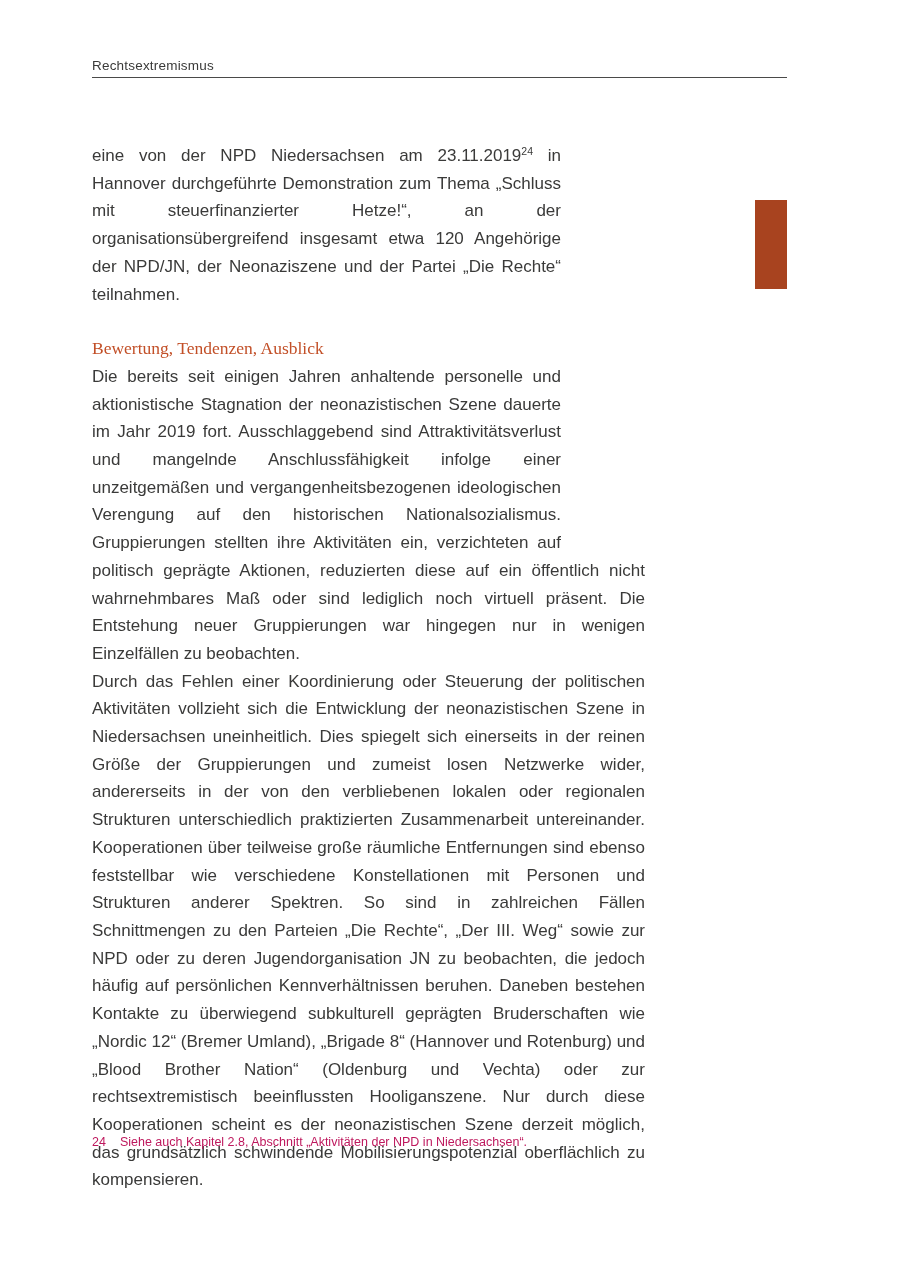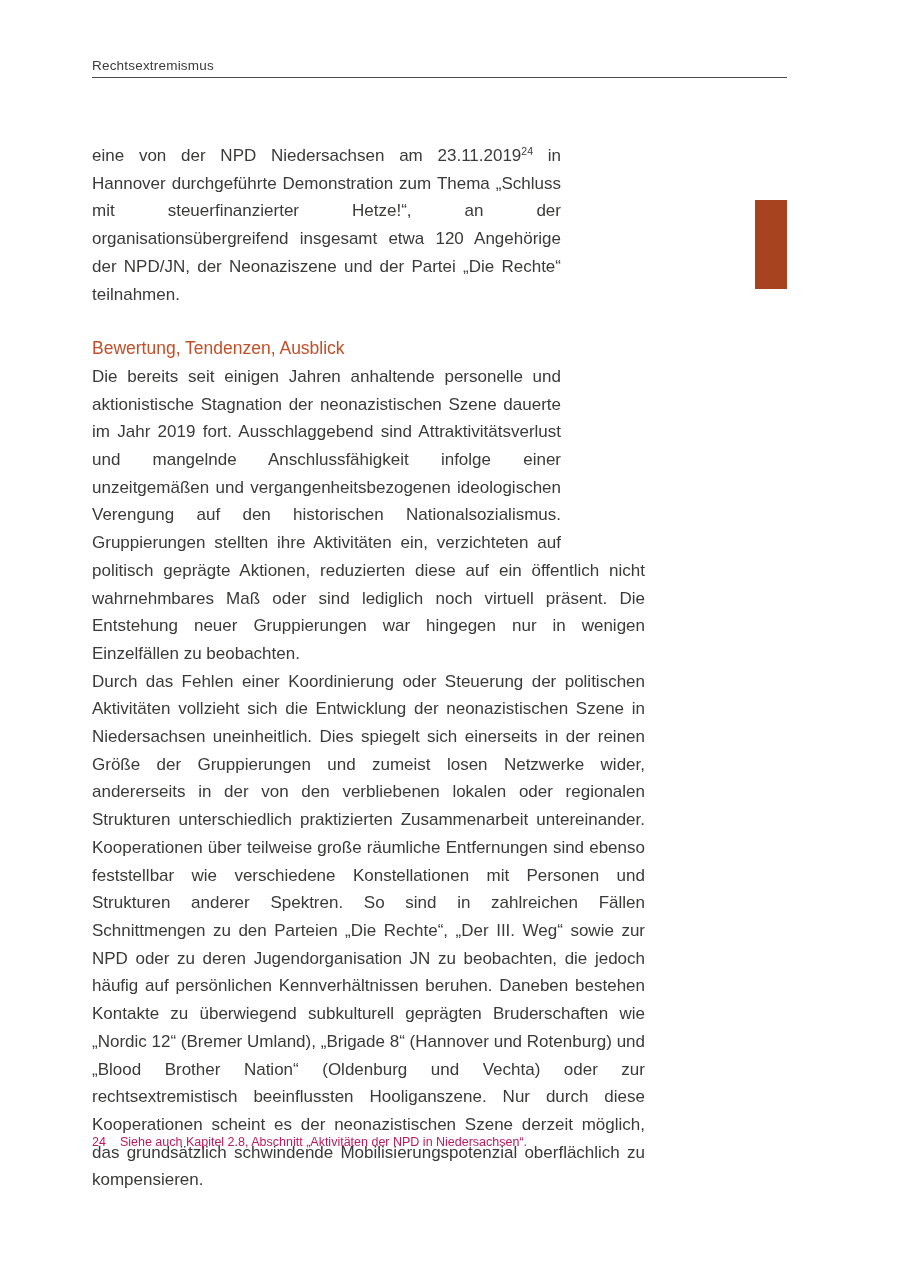--- a/index.html
+++ b/index.html
@@ -30,20 +30,21 @@
     hyphens:auto;-webkit-hyphens:auto;
     color:#3a3a39;
   }
   .margin-spacer{float:right;width:84px;height:390px;}
   .para{margin:0;}
   .section-heading{
     margin:27px 0 0 0;
     font-size:17.5px;font-weight:400;
     color:#c24f27;line-height:27.7px;
     text-align:left;
+    font-family:Liberation Serif, serif;
   }
   sup.fn-ref{
     font-size:10.5px;line-height:0;
     vertical-align:baseline;position:relative;top:-6px;
   }
   .footnote{
     position:absolute;left:92px;top:1134px;
     width:620px;font-size:12.5px;line-height:17px;
     color:#be185d;
   }

